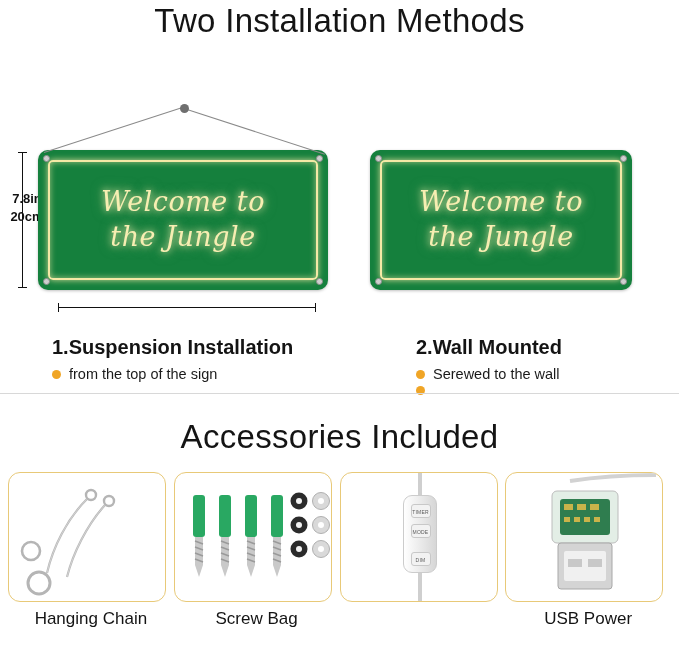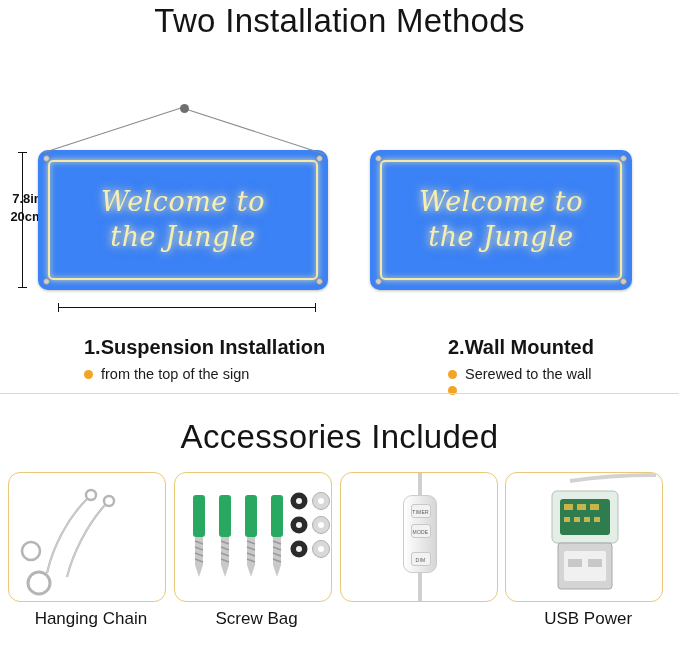--- a/index.html
+++ b/index.html
@@ -45,21 +45,21 @@
     background: #8a8a8a;
     transform-origin: left center;
     z-index: 3;
   }
   .chain-left  { left: 44px;  top: 112px; width: 148px; transform: rotate(-18deg); }
   .chain-right { left: 184px; top: 68px;  width: 148px; transform: rotate(18deg); }
 
   
   .sign {
     position: absolute;
-    background: #3b82f6;
+    background: #15803d;
     border-radius: 10px;
     box-shadow: 0 1px 3px rgba(0,0,0,0.25);
   }
   .sign-1 { left: 38px; top: 110px; width: 290px; height: 140px; }
   .sign-2 { left: 370px; top: 110px; width: 262px; height: 140px; }
 
   .sign-inner {
     position: absolute;
     left: 10px; top: 10px; right: 10px; bottom: 10px;
     border: 2px solid #f4e9a6;
@@ -266,21 +266,21 @@
     <div class="screw s-tr"></div>
     <div class="screw s-bl"></div>
     <div class="screw s-br"></div>
     <div class="sign-text">
       <span>Welcome to</span>
       <span class="l2">the Jungle</span>
     </div>
   </div>
 
   <div class="methods">
-    <div class="method m1" style="width:368px;margin-left:32px;">
+    <div class="method m1" style="width:368px;">
       <div class="method-title">1.Suspension Installation</div>
       <div class="bullet-row">
         <span class="bullet-dot"></span>
         <span class="bullet-text">from the top of the sign</span>
       </div>
     </div>
     <div class="method m2">
       <div class="method-title">2.Wall Mounted</div>
       <div class="bullet-row">
         <span class="bullet-dot"></span>

